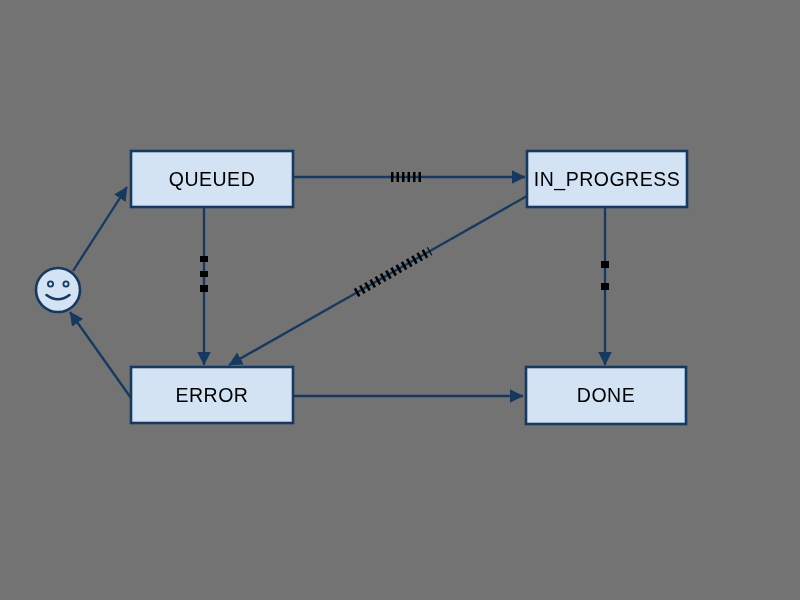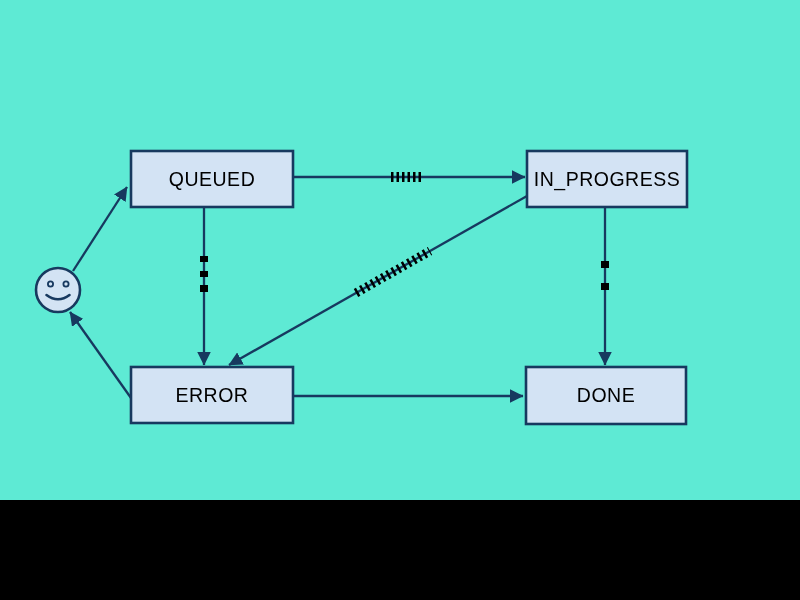--- a/index.html
+++ b/index.html
@@ -7,22 +7,22 @@
     padding: 0;
     background: #000000;
     width: 800px;
     height: 600px;
     overflow: hidden;
     font-family: "Liberation Sans", sans-serif;
   }
   .stage {
     position: relative;
     width: 800px;
-    height: 500px;
-    background: #5eead4;
+    height: 600px;
+    background: #737373;
   }
   svg { display: block; }
   .node-box {
     stroke-width: 2.6px;
   }
   .node-label {
     font-family: "Liberation Sans", sans-serif;
     font-size: 19.5px;
     letter-spacing: 0.5px;
     fill: #000000;

